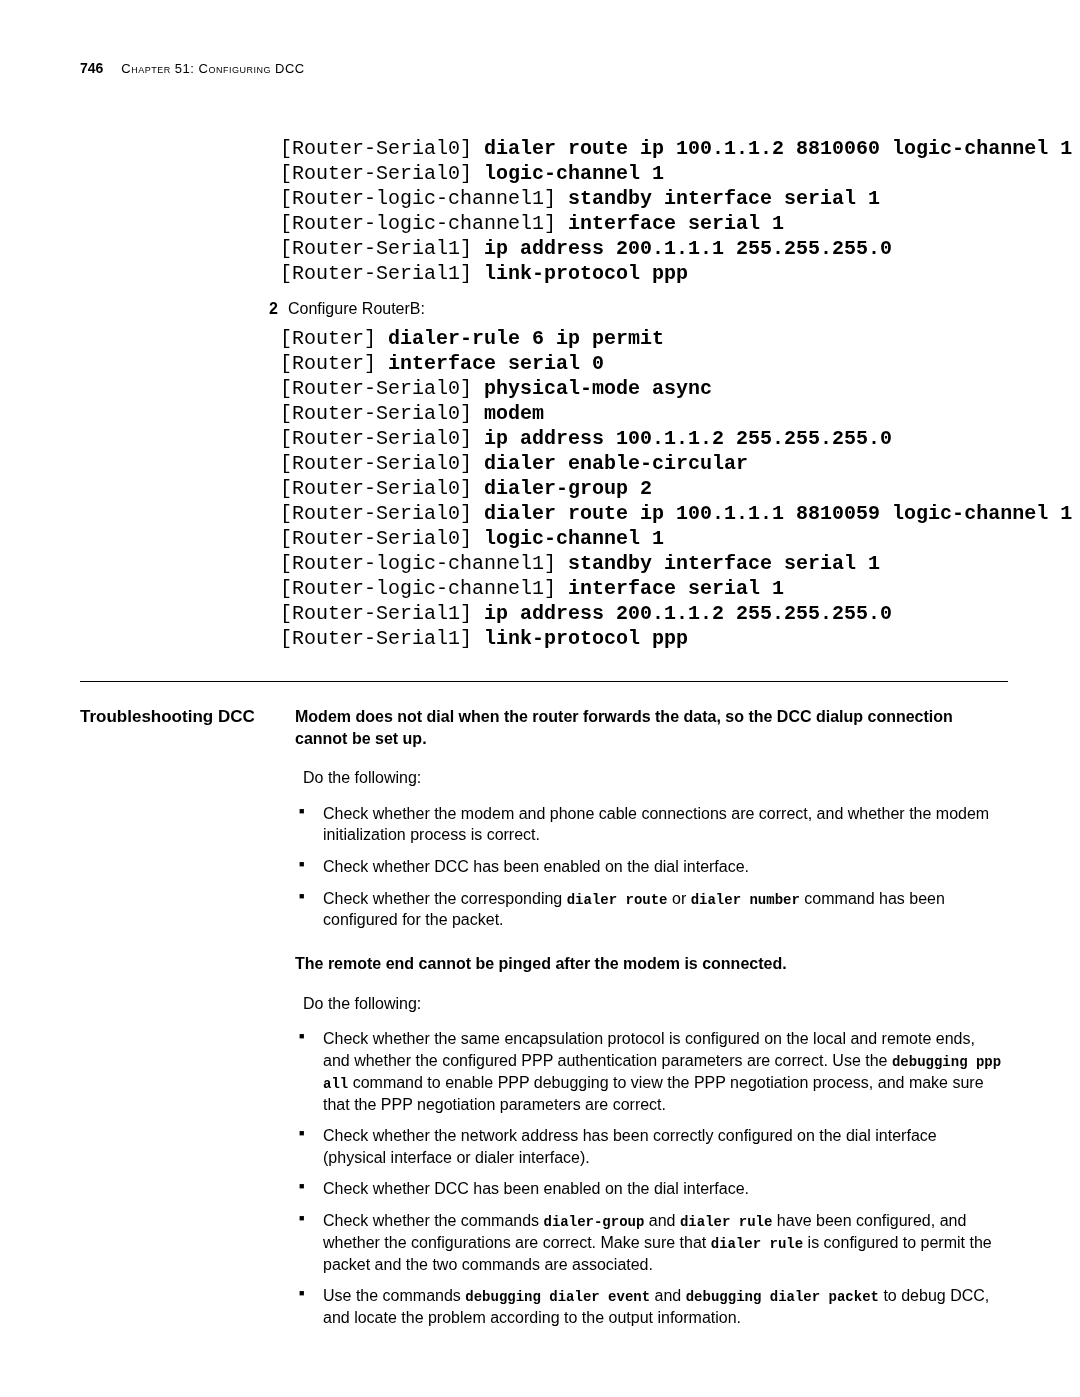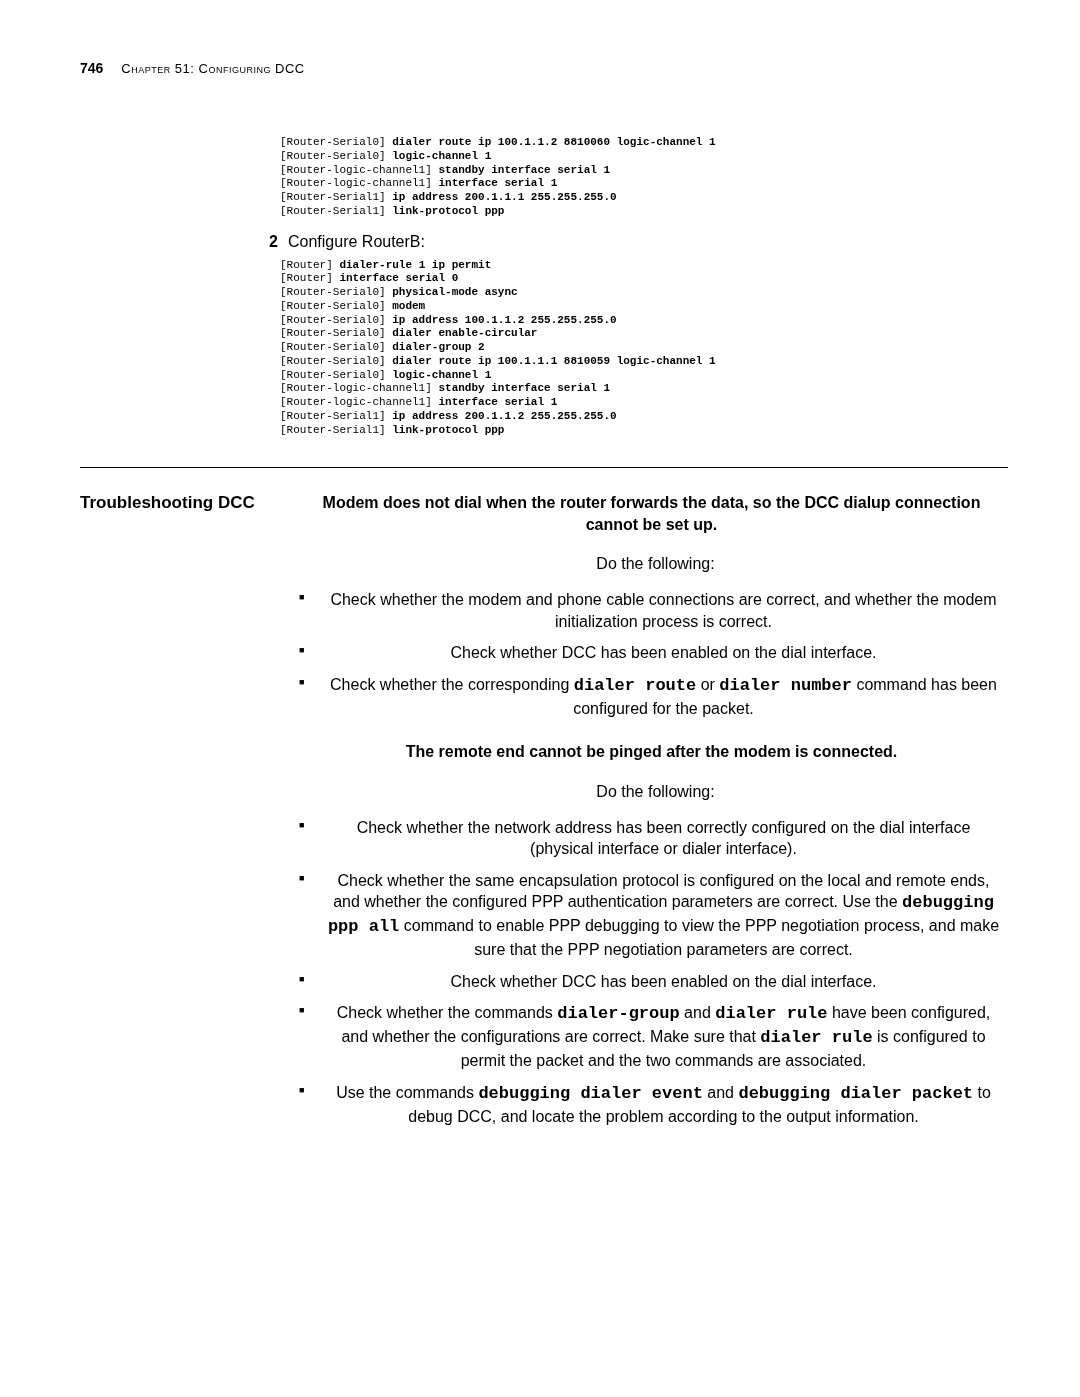--- a/index.html
+++ b/index.html
@@ -26,21 +26,21 @@
   .chapter-title {
     font-variant: small-caps;
     letter-spacing: 0.5px;
     font-size: 13px;
   }
   .content {
     margin-left: 200px;
   }
   .code-block {
     font-family: "Courier New", Courier, monospace;
-    font-size: 11px;
+    font-size: 20px;
     line-height: 1.25;
     white-space: pre;
     margin-bottom: 14px;
   }
   .code-block .b { font-weight: bold; }
   .step {
     display: flex;
     gap: 10px;
     margin: 10px 0 8px 0;
   }
@@ -66,21 +66,20 @@
     width: 190px;
     flex-shrink: 0;
     font-weight: bold;
     font-size: 17px;
     line-height: 1.35;
   }
   .section-body {
     flex: 1;
     font-size: 16px;
     line-height: 1.35;
-    text-align: center;
   }
   .section-body .sub-heading {
     font-weight: bold;
     margin: 0 0 18px 0;
   }
   .section-body p.lead {
     margin: 0 0 14px 8px;
   }
   ul.bullets {
     list-style: none;
@@ -95,21 +94,21 @@
   ul.bullets li::before {
     content: "■";
     position: absolute;
     left: 4px;
     top: 2px;
     font-size: 9px;
   }
   .inline-code {
     font-family: "Courier New", Courier, monospace;
     font-weight: bold;
-    font-size: 17px;
+    font-size: 14px;
   }
   .sub-heading2 {
     font-weight: bold;
     margin: 22px 0 18px 0;
   }
 </style>
 </head>
 <body>
 
 <div class="page">
@@ -128,21 +127,21 @@
   </div>
 
   <div class="content" style="margin-left:184px;">
     <div class="step">
       <div class="step-num">2</div>
       <div class="step-text">Configure RouterB:</div>
     </div>
   </div>
 
   <div class="content">
-    <div class="code-block"><span><span>[Router] </span><span class="b">dialer-rule 1 ip permit</span></span>
+    <div class="code-block"><span><span>[Router] </span><span class="b">dialer-rule 6 ip permit</span></span>
 <span><span>[Router] </span><span class="b">interface serial 0</span></span>
 <span><span>[Router-Serial0] </span><span class="b">physical-mode async</span></span>
 <span><span>[Router-Serial0] </span><span class="b">modem</span></span>
 <span><span>[Router-Serial0] </span><span class="b">ip address 100.1.1.2 255.255.255.0</span></span>
 <span><span>[Router-Serial0] </span><span class="b">dialer enable-circular</span></span>
 <span><span>[Router-Serial0] </span><span class="b">dialer-group 2</span></span>
 <span><span>[Router-Serial0] </span><span class="b">dialer route ip 100.1.1.1 8810059 logic-channel 1</span></span>
 <span><span>[Router-Serial0] </span><span class="b">logic-channel 1</span></span>
 <span><span>[Router-logic-channel1] </span><span class="b">standby interface serial 1</span></span>
 <span><span>[Router-logic-channel1] </span><span class="b">interface serial 1</span></span>
@@ -159,21 +158,21 @@
       <p class="lead">Do the following:</p>
       <ul class="bullets">
         <li><span>Check whether the modem and phone cable connections are correct, and whether the modem initialization process is correct.</span></li>
         <li><span>Check whether DCC has been enabled on the dial interface.</span></li>
         <li><span>Check whether the corresponding </span><span class="inline-code">dialer route</span><span> or </span><span class="inline-code">dialer number</span><span> command has been configured for the packet.</span></li>
       </ul>
 
       <div class="sub-heading2">The remote end cannot be pinged after the modem is connected.</div>
       <p class="lead">Do the following:</p>
       <ul class="bullets">
+        <li><span>Check whether the same encapsulation protocol is configured on the local and remote ends, and whether the configured PPP authentication parameters are correct. Use the </span><span class="inline-code">debugging ppp all</span><span> command to enable PPP debugging to view the PPP negotiation process, and make sure that the PPP negotiation parameters are correct.</span></li>
         <li><span>Check whether the network address has been correctly configured on the dial interface (physical interface or dialer interface).</span></li>
-        <li><span>Check whether the same encapsulation protocol is configured on the local and remote ends, and whether the configured PPP authentication parameters are correct. Use the </span><span class="inline-code">debugging ppp all</span><span> command to enable PPP debugging to view the PPP negotiation process, and make sure that the PPP negotiation parameters are correct.</span></li>
         <li><span>Check whether DCC has been enabled on the dial interface.</span></li>
         <li><span>Check whether the commands </span><span class="inline-code">dialer-group</span><span> and </span><span class="inline-code">dialer rule</span><span> have been configured, and whether the configurations are correct. Make sure that </span><span class="inline-code">dialer rule</span><span> is configured to permit the packet and the two commands are associated.</span></li>
         <li><span>Use the commands </span><span class="inline-code">debugging dialer event</span><span> and </span><span class="inline-code">debugging dialer packet</span><span> to debug DCC, and locate the problem according to the output information.</span></li>
       </ul>
     </div>
   </div>
 </div>
 
 </body></html>

